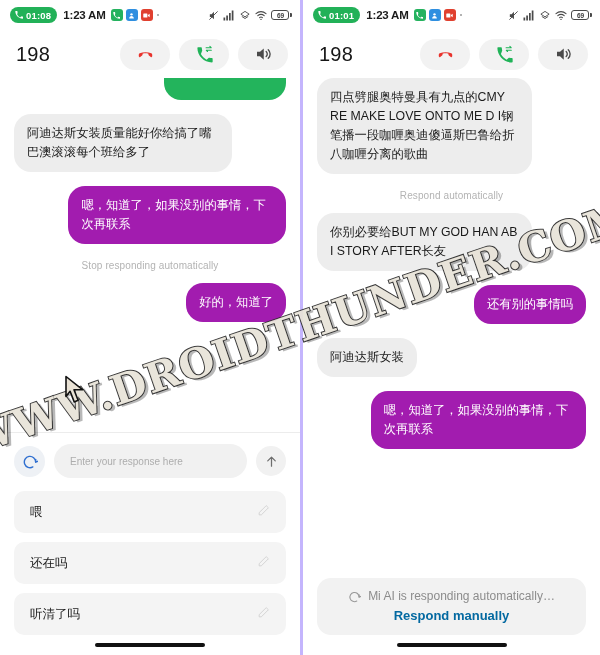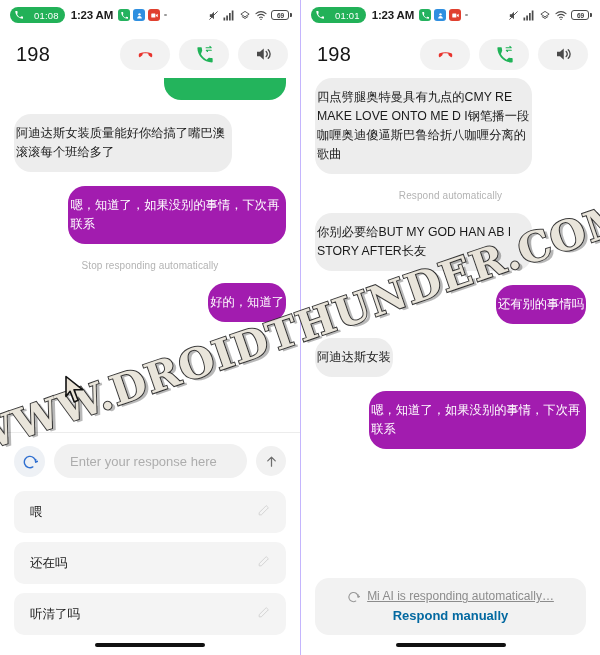--- a/index.html
+++ b/index.html
@@ -11,43 +11,43 @@
   }
   .screens { display: flex; width: 600px; height: 655px; }
   .phone {
     width: 300px; height: 655px;
     background: #ffffff;
     position: relative;
     display: flex;
     flex-direction: column;
     overflow: hidden;
   }
-  .phone.right { border-left: 1px solid #c4b5fd; }
+  .phone.right { border-left: 3px solid #c4b5fd; }
 
   
   .statusbar {
     height: 30px;
     display: flex;
     align-items: center;
     padding: 0 8px 0 10px;
     flex: 0 0 auto;
     font-size: 11px;
     color: #1b1b1b;
   }
   .call-chip {
     background: #22b158;
     color: #fff;
     border-radius: 9px;
     height: 16px;
     padding: 0 6px 0 5px;
     display: flex;
     align-items: center;
-    gap: 11px;
+    gap: 3px;
     font-size: 9.5px;
-    font-weight: 400;
+    font-weight: 700;
     letter-spacing: .2px;
   }
   .call-chip svg { display: block; }
   .clock {
     margin-left: 6px;
     font-size: 11.5px;
     font-weight: 600;
     letter-spacing: -.2px;
     white-space: nowrap;
   }
@@ -123,21 +123,21 @@
     position: relative;
     display: flex;
     flex-direction: column;
   }
   .msgrow { display: flex; margin-bottom: 14px; }
   .msgrow.out { justify-content: flex-end; }
   .msgrow.in  { justify-content: flex-start; }
   .bubble {
     max-width: 80%;
     border-radius: 17px;
-    padding: 10px 2px;
+    padding: 10px 13px;
     font-size: 12.3px;
     line-height: 1.55;
     word-break: break-word;
     white-space: pre-wrap;
   }
   .bubble.in  { background: #ededed; color: #1a1a1a; }
   .bubble.out { background: #a21caf; color: #ffffff; }
   .bubble-clip {
     height: 22px;
     border-radius: 0 0 17px 17px;
@@ -174,21 +174,21 @@
     flex: 1 1 auto;
     height: 34px;
     background: #f1f1f1;
     border-radius: 18px;
     display: flex;
     align-items: center;
     padding: 0 16px;
     cursor: text;
   }
   .inputbox .ph {
-    font-size: 13px;
+    font-size: 10px;
     color: #adadad;
   }
   .sendbtn {
     width: 30px; height: 30px;
     border-radius: 50%;
     background: #f1f1f1;
     display: flex; align-items: center; justify-content: center;
     flex: 0 0 auto;
     cursor: pointer;
   }
@@ -229,21 +229,20 @@
     padding: 11px 14px 12px;
     text-align: center;
   }
   .aibanner .line1 {
     display: flex;
     align-items: center;
     justify-content: center;
     gap: 7px;
     font-size: 12px;
     color: #8c8c8c;
-    text-decoration: underline;
   }
   .aibanner .line2 {
     margin-top: 5px;
     font-size: 13px;
     font-weight: 700;
     color: #0369a1;
     cursor: pointer;
   }
 
   

